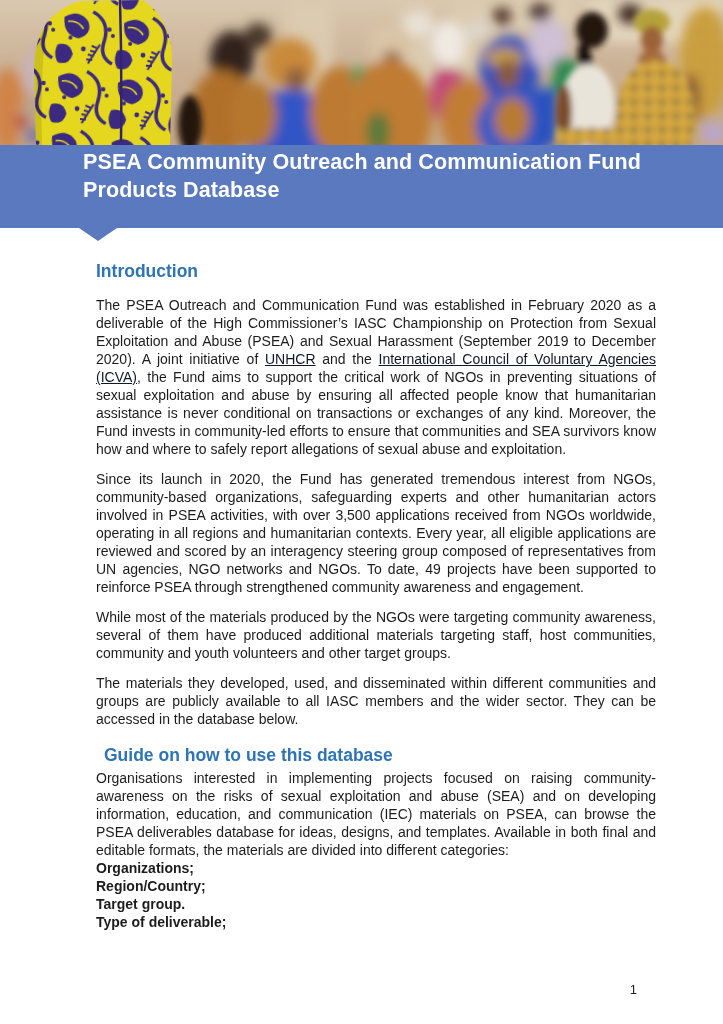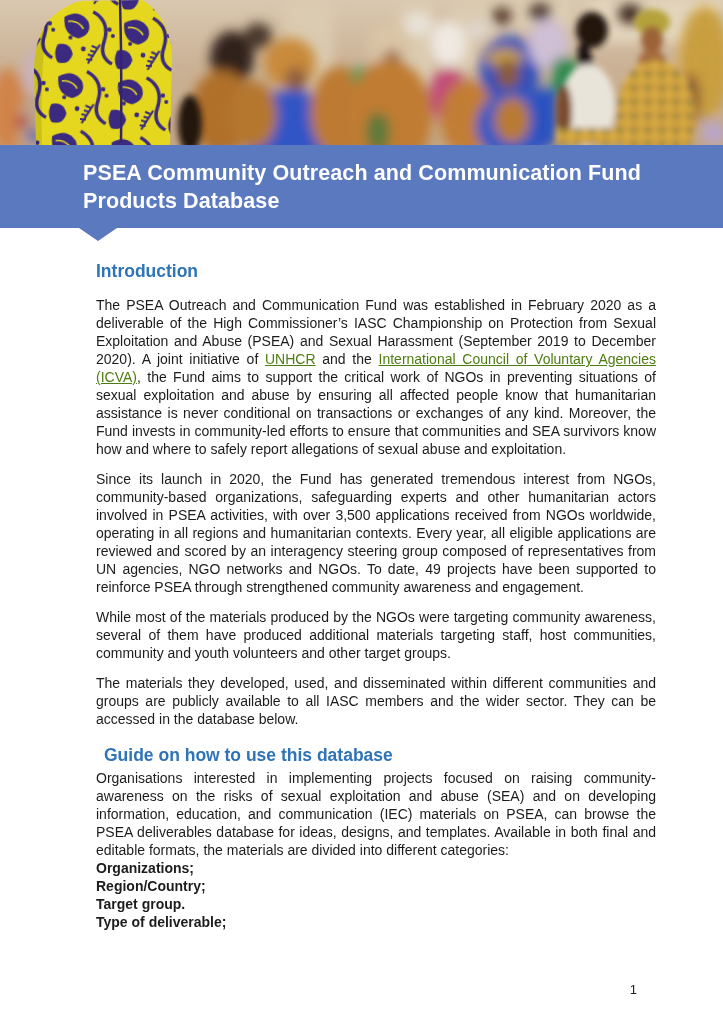--- a/index.html
+++ b/index.html
@@ -9,21 +9,21 @@
     font-family:"Liberation Sans", sans-serif;
   }
   .banner { position:absolute; top:0; left:0; width:723px; height:145px; overflow:hidden; }
   .banner svg { display:block; }
 
   .title-band {
     position:absolute; top:145px; left:0; width:723px; height:83px;
     background:#5b79be;
   }
   .title-band h1 {
-    margin:0; padding:14px 70px 0 83px;
+    margin:0; padding:3px 70px 0 83px;
     max-width:560px;
     color:#ffffff; font-size:21.5px; line-height:28px; font-weight:bold;
     letter-spacing:0.1px;
   }
   .band-pointer {
     position:absolute; top:228px; left:79px;
     width:0; height:0;
     border-left:19px solid transparent;
     border-right:19px solid transparent;
     border-top:13px solid #5b79be;
@@ -35,21 +35,21 @@
     color:#2e74b6; font-size:17.5px; line-height:21px; font-weight:bold;
   }
   h2.section.guide { margin:17px 0 3px 8px; }
   p.body {
     margin:0 0 12px 0;
     color:#1c1c1c; font-size:14px; line-height:18px;
     text-align:justify;
   }
   p.body.tight { margin-bottom:0; }
   .cat-line { color:#1c1c1c; font-size:14px; line-height:18px;font-weight:bold; }
-  a.doc-link { color:#4d7c0f; text-decoration:underline; cursor:pointer; }
+  a.doc-link { color:#0f172a; text-decoration:underline; cursor:pointer; }
 
   .page-number {
     position:absolute; right:86px; top:983px;
     color:#222222; font-size:13px; line-height:14px;
   }
 </style>
 </head>
 <body>
 
 <div class="page">

